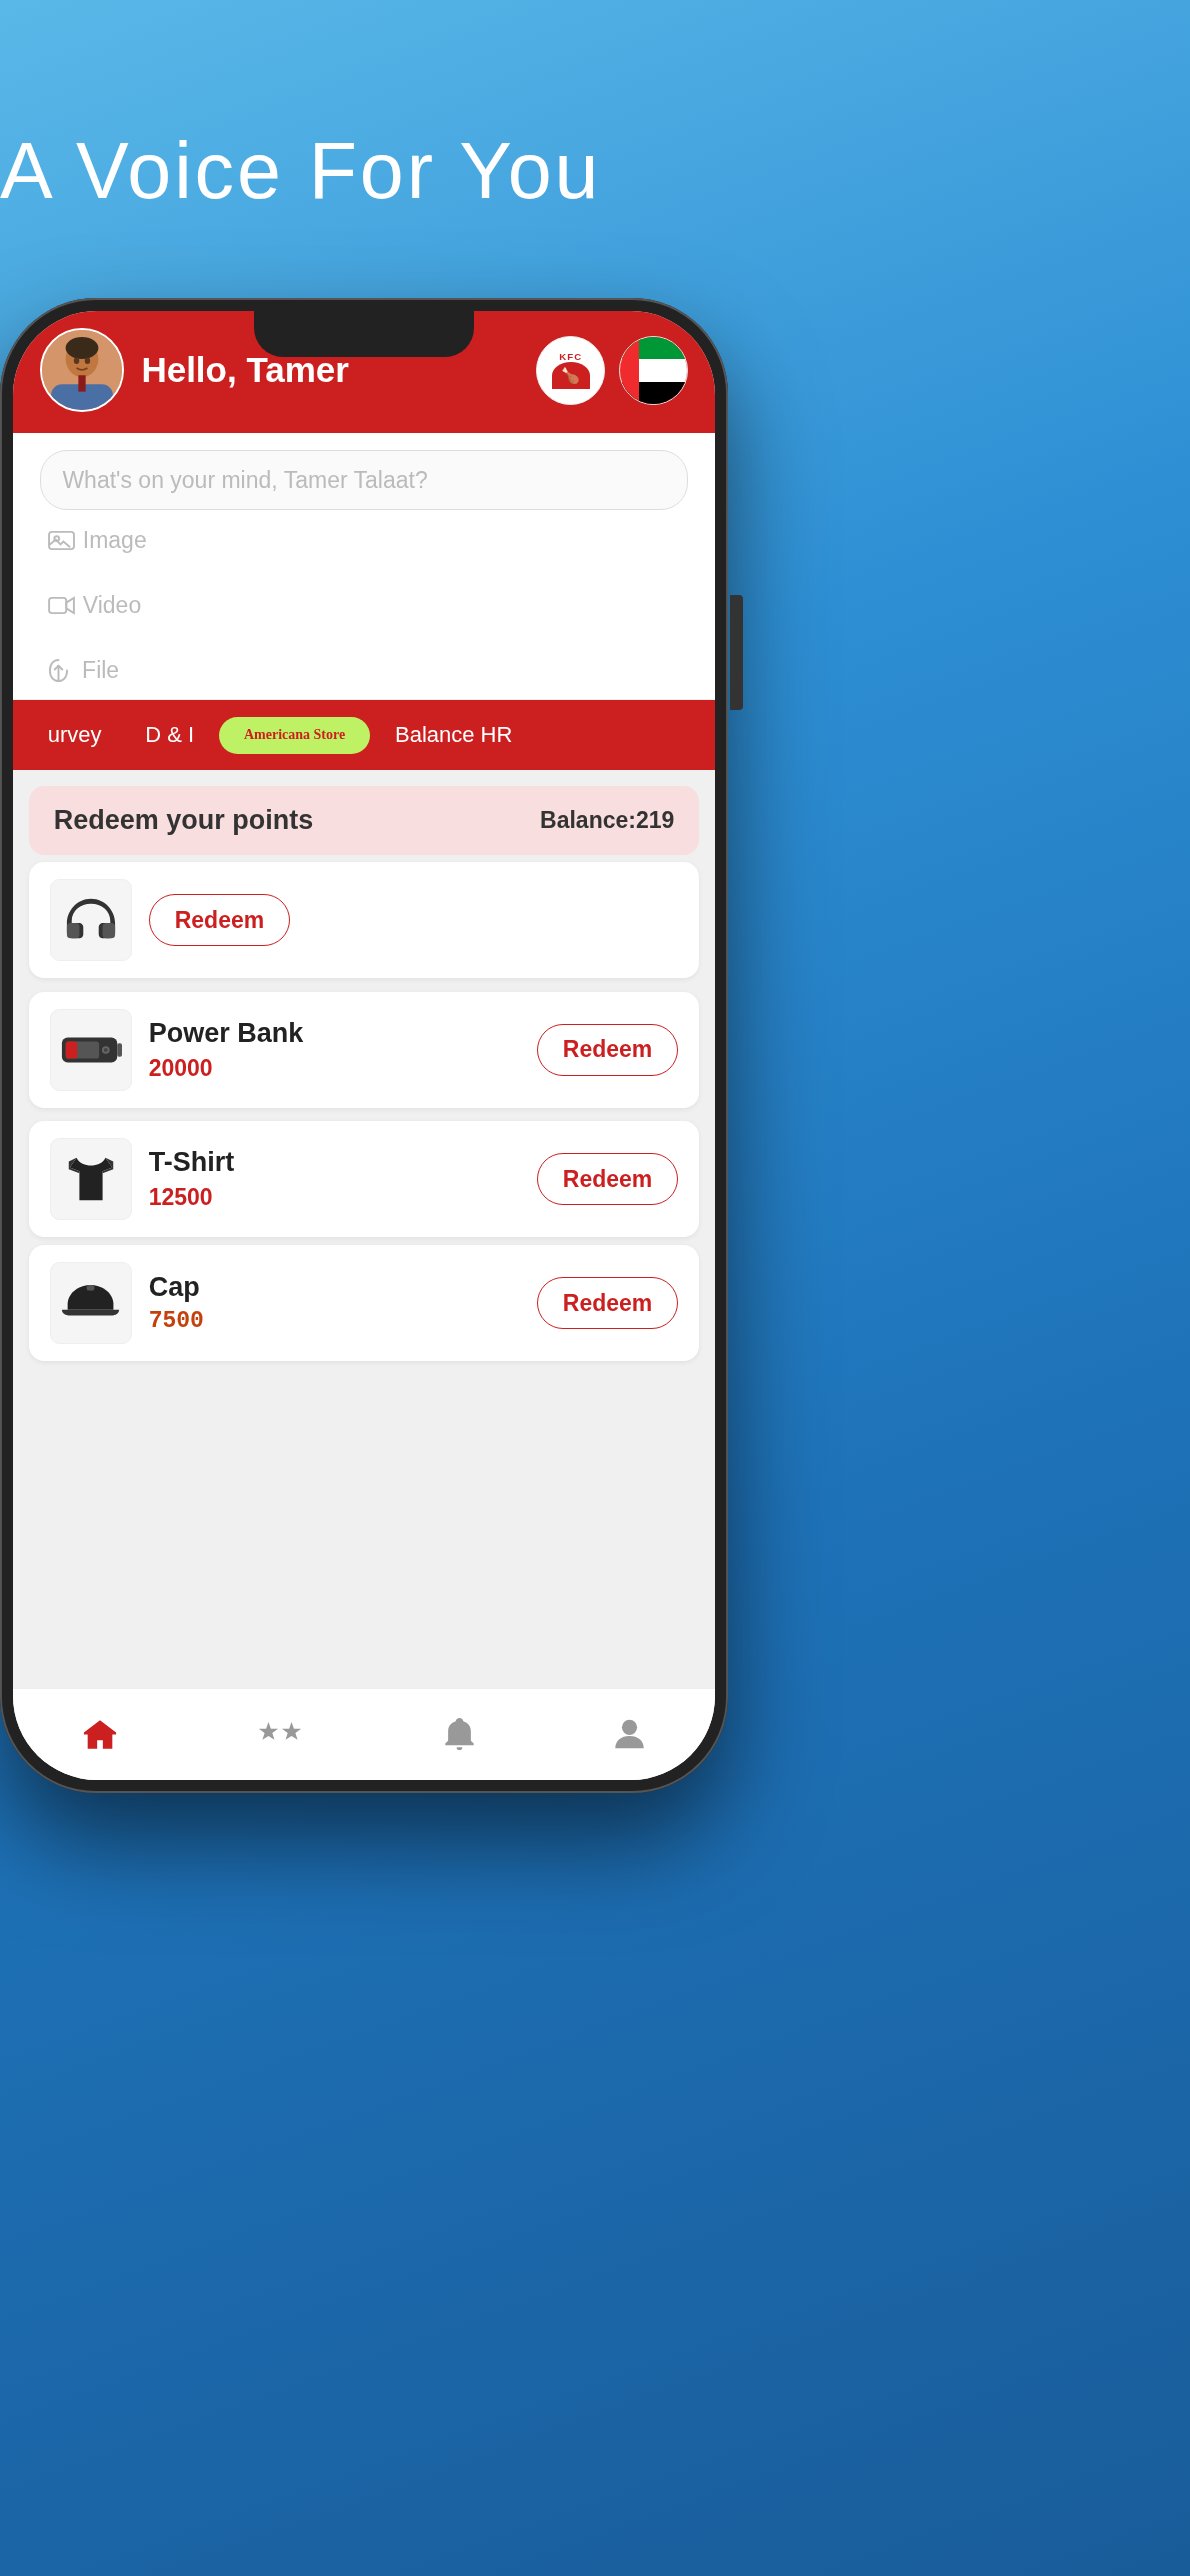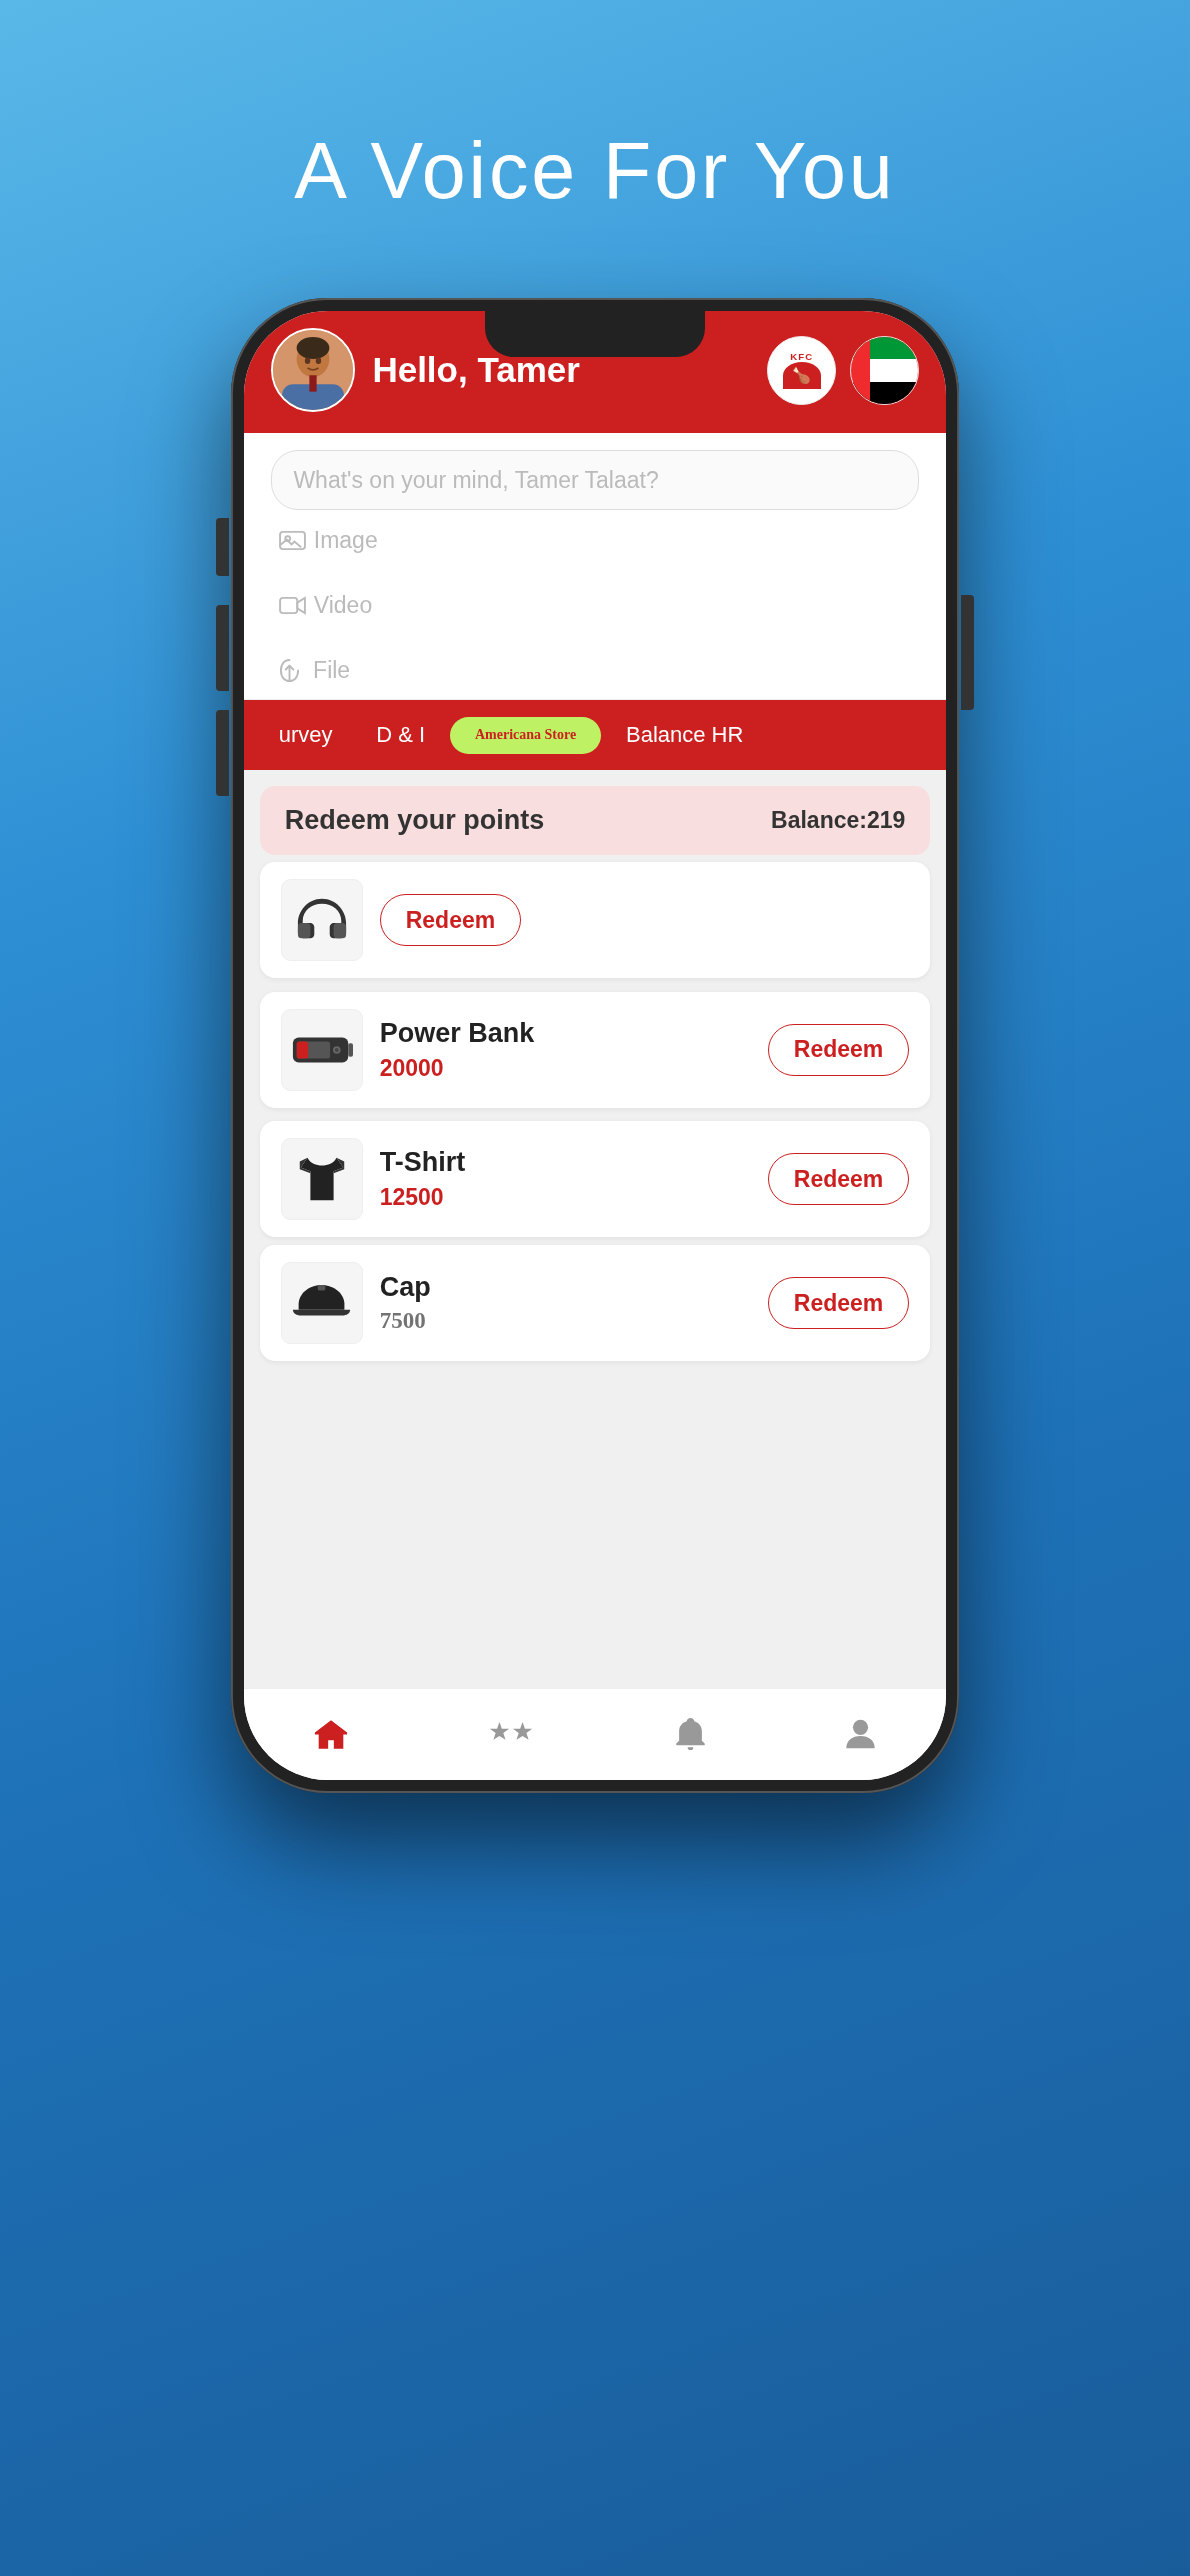--- a/index.html
+++ b/index.html
@@ -11,21 +11,21 @@
       display: flex;
       flex-direction: column;
       align-items: center;
       font-family: -apple-system, BlinkMacSystemFont, 'Segoe UI', sans-serif;
       overflow: hidden;
     }
   </style>
 </head>
 <body>
 
-<div style="width:1190px;height:2576px;background:linear-gradient(160deg,#5ab8e8 0%,#2e8fd4 30%,#1e72b8 60%,#195c9a 100%);display:flex;flex-direction:column;align-items:center;position:relative;">
+<div style="width:1190px;height:2576px;background:linear-gradient(160deg,#5ab8e8 0%,#2e8fd4 30%,#1e72b8 60%,#195c9a 100%);display:flex;flex-direction:column;align-items:flex-start;position:relative;">
 
   <div style="margin-top:125px;color:white;font-size:79px;font-weight:300;letter-spacing:2.9px;font-family:-apple-system,BlinkMacSystemFont,'Segoe UI',sans-serif;">A Voice For You</div>
 
   <div style="margin-top:81px;width:728px;height:1495px;background:#222;border-radius:96px;padding:13.4px;box-shadow:0 48px 96px rgba(0,0,0,0.55),inset 0 0 0 1.9px #555;position:relative;">
 
     <div style="position:absolute;left:-15.3px;top:220px;width:13.4px;height:58px;background:#333;border-radius:3.8px 0 0 3.8px;"></div>
     <div style="position:absolute;left:-15.3px;top:307px;width:13.4px;height:86px;background:#333;border-radius:3.8px 0 0 3.8px;"></div>
     <div style="position:absolute;left:-15.3px;top:412px;width:13.4px;height:86px;background:#333;border-radius:3.8px 0 0 3.8px;"></div>
     <div style="position:absolute;right:-15.3px;top:297px;width:13.4px;height:115px;background:#333;border-radius:0 3.8px 3.8px 0;"></div>
 
@@ -189,21 +189,21 @@
             <div style="width:82px;height:82px;border-radius:9.6px;border:1px solid #eee;background:#f5f5f5;display:flex;align-items:center;justify-content:center;flex-shrink:0;">
 
               <svg width="62" height="53" viewBox="0 0 65 55">
                 <path d="M32 8 C18 8 8 18 8 28 L8 34 L56 34 L56 28 C56 18 46 8 32 8Z" fill="#222"></path>
                 <path d="M2 34 L62 34 C62 38 58 40 54 40 L10 40 C6 40 2 38 2 34Z" fill="#333"></path>
                 <rect x="28" y="8" width="8" height="6" rx="2" fill="#555"></rect>
               </svg>
             </div>
             <div style="flex:1;">
               <div style="font-size:27px;font-weight:700;color:#222;margin-bottom:5.8px;font-family:-apple-system,sans-serif;">Cap</div>
-              <div style="font-size:23px;font-weight:600;color:#737373;font-family:Liberation Serif, serif;">7500</div>
+              <div style="font-size:23px;font-weight:600;color:#c2410c;font-family:Liberation Mono, monospace;">7500</div>
             </div>
             <button style="border:1.9px solid #cc1f1f;border-radius:27px;padding:11.5px 25px;background:white;color:#cc1f1f;font-size:23px;font-weight:600;flex-shrink:0;cursor:pointer;font-family:-apple-system,sans-serif;">Redeem</button>
           </div>
 
         </div>
       </div>
 
       <div style="background:white;height:92px;display:flex;align-items:center;justify-content:space-around;border-top:1px solid #eee;flex-shrink:0;">
         <div style="display:flex;flex-direction:column;align-items:center;color:#cc1f1f;">
           <svg width="36" height="35" viewBox="0 0 38 36" fill="#cc1f1f">

